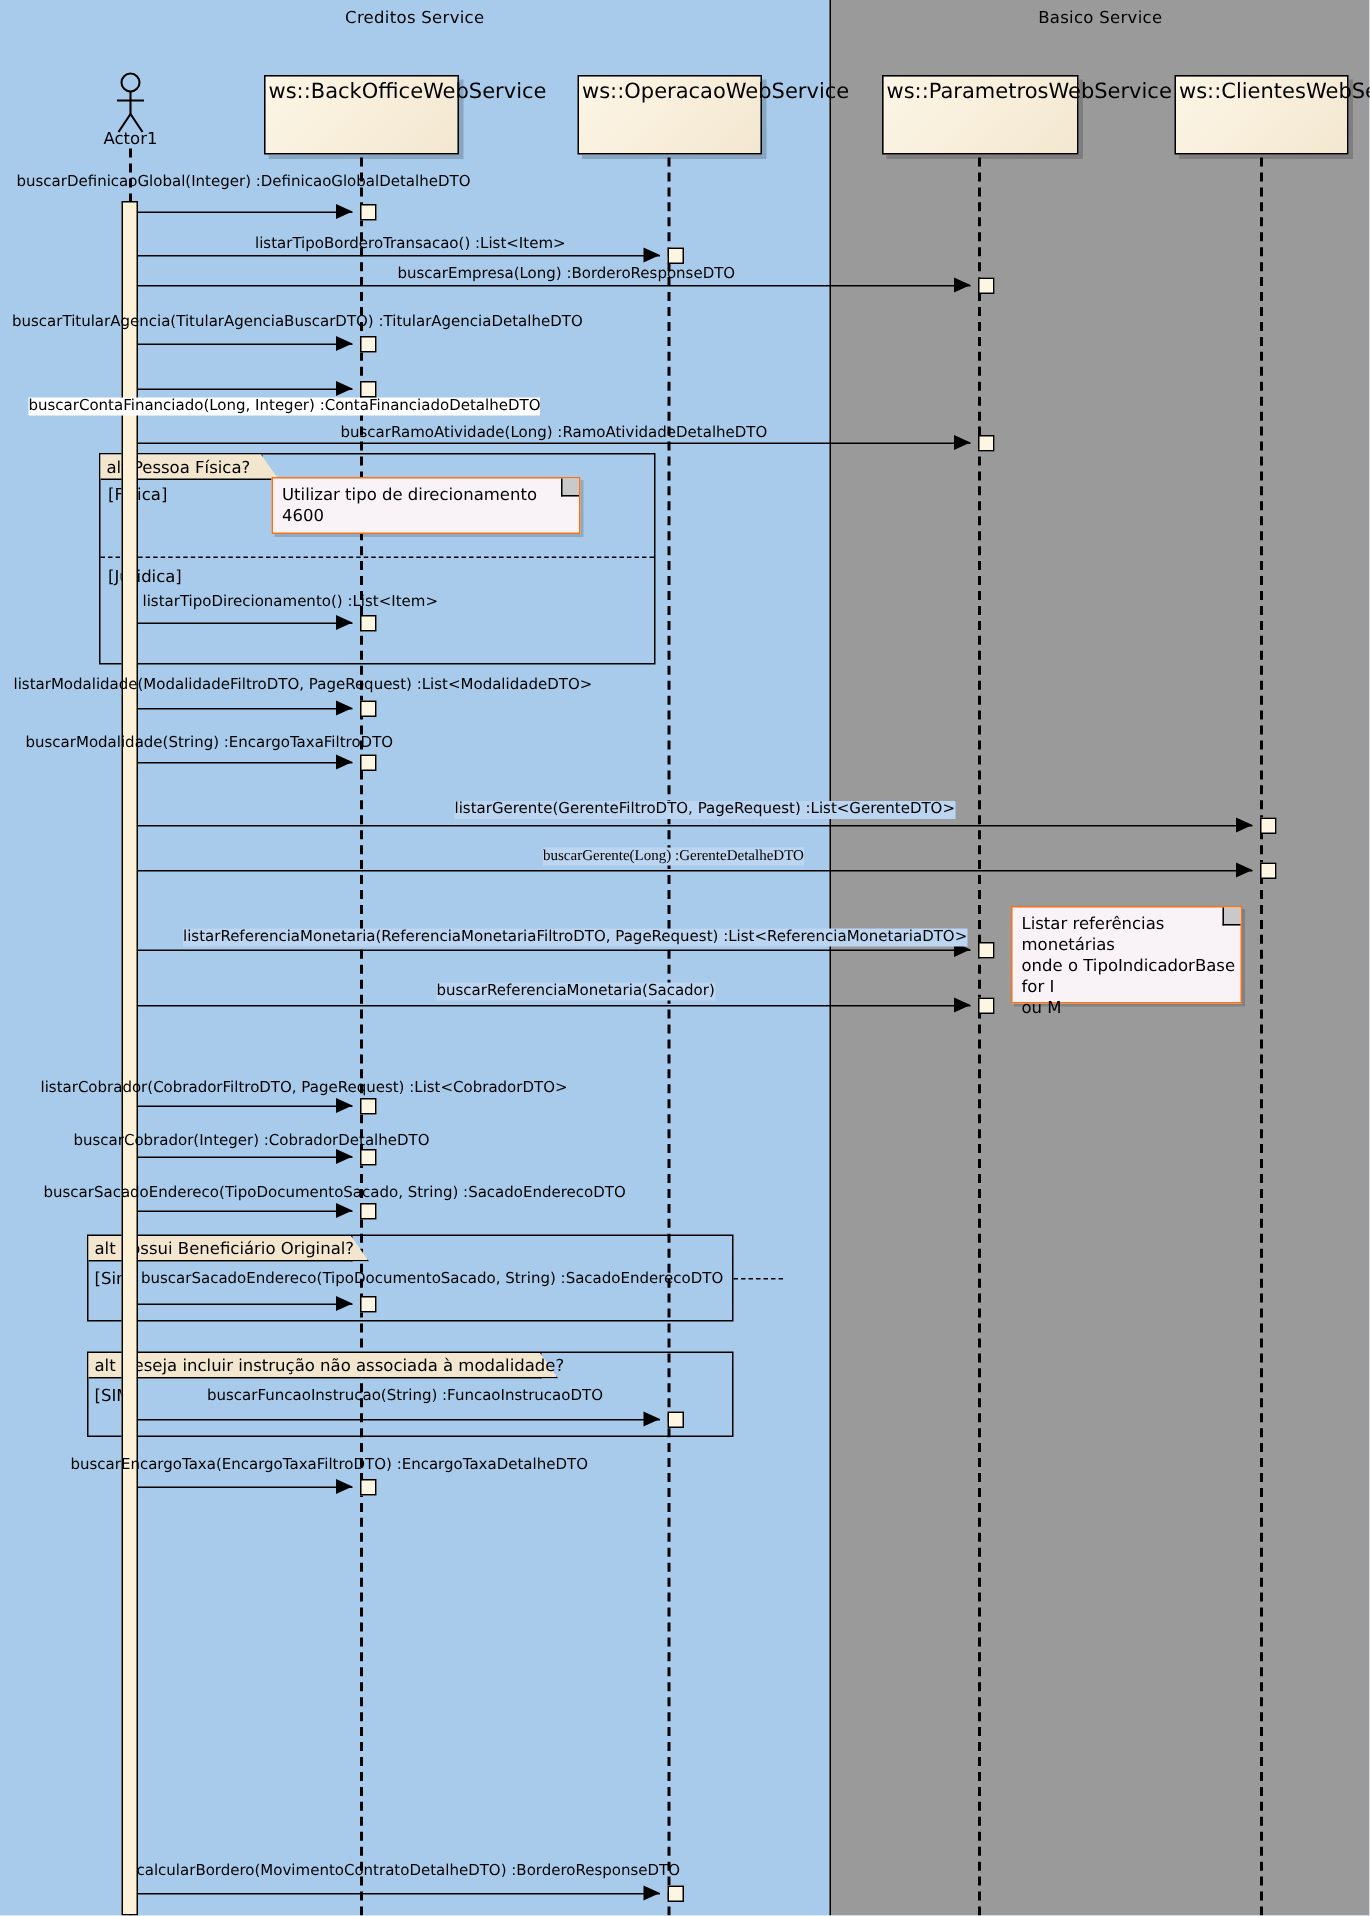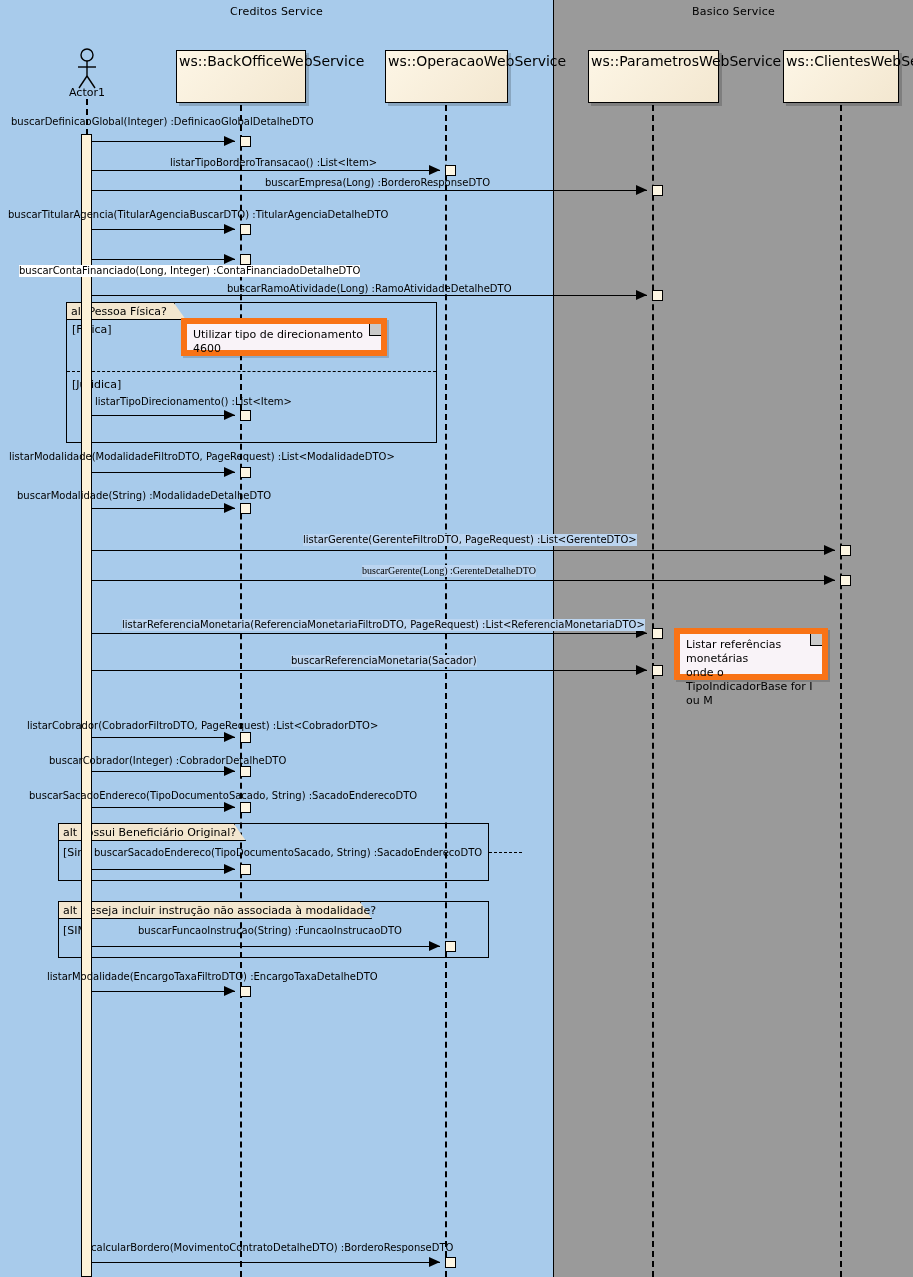--- a/index.html
+++ b/index.html
@@ -128,21 +128,21 @@
   }
   .frame-div {
     position: absolute;
     height: 0;
     border-top: 1px dashed #000000;
   }
   .note {
     position: absolute;
     box-sizing: border-box;
     background: #f9f3f8;
-    border: 6px solid #f97316;
+    border: 1px solid #f97316;
     box-shadow: 2px 2px 0 rgba(0,0,0,0.16);
   }
   .note-fold {
     position: absolute;
     right: 0; top: 0;
     width: 12px; height: 12px;
     background: #c9c9c9;
     border-left: 1px solid #000;
     border-bottom: 1px solid #000;
     box-sizing: border-box;
@@ -235,21 +235,21 @@
     <div class="arrowhead" style="left: 636px; top: 290px;"></div>
     <div class="msg-label" style="left: 227px; top: 283px;">buscarRamoAtividade(Long) :RamoAtividadeDetalheDTO</div>
     <div class="msg-line" style="left: 92px; top: 415px; width: 143px;"></div>
     <div class="arrowhead" style="left: 224px; top: 410px;"></div>
     <div class="msg-label" style="left: 95px; top: 396px;">listarTipoDirecionamento() :List&lt;Item&gt;</div>
     <div class="msg-line" style="left: 92px; top: 472px; width: 143px;"></div>
     <div class="arrowhead" style="left: 224px; top: 467px;"></div>
     <div class="msg-label" style="left: 9px; top: 451px;">listarModalidade(ModalidadeFiltroDTO, PageRequest) :List&lt;ModalidadeDTO&gt;</div>
     <div class="msg-line" style="left: 92px; top: 508px; width: 143px;"></div>
     <div class="arrowhead" style="left: 224px; top: 503px;"></div>
-    <div class="msg-label" style="left: 17px; top: 490px;">buscarModalidade(String) :ModalidadeDetalheDTO</div>
+    <div class="msg-label" style="left: 17px; top: 490px;">buscarModalidade(String) :EncargoTaxaFiltroDTO</div>
     <div class="msg-line" style="left: 92px; top: 550px; width: 743px;"></div>
     <div class="arrowhead" style="left: 824px; top: 545px;"></div>
     <div class="msg-label hl2" style="left: 303px; top: 534px;">listarGerente(GerenteFiltroDTO, PageRequest) :List&lt;GerenteDTO&gt;</div>
     <div class="msg-line" style="left: 92px; top: 580px; width: 743px;"></div>
     <div class="arrowhead" style="left: 824px; top: 575px;"></div>
     <div class="msg-label hl2" style="left: 362px; top: 565px; font-family: Liberation Serif, serif;">buscarGerente(Long) :GerenteDetalheDTO</div>
     <div class="msg-line" style="left: 92px; top: 633px; width: 555px;"></div>
     <div class="arrowhead" style="left: 636px; top: 628px;"></div>
     <div class="msg-label hl2" style="left: 122px; top: 619px;">listarReferenciaMonetaria(ReferenciaMonetariaFiltroDTO, PageRequest) :List&lt;ReferenciaMonetariaDTO&gt;</div>
     <div class="msg-line" style="left: 92px; top: 670px; width: 555px;"></div>
@@ -265,21 +265,21 @@
     <div class="arrowhead" style="left: 224px; top: 802px;"></div>
     <div class="msg-label" style="left: 29px; top: 790px;">buscarSacadoEndereco(TipoDocumentoSacado, String) :SacadoEnderecoDTO</div>
     <div class="msg-line" style="left: 92px; top: 869px; width: 143px;"></div>
     <div class="arrowhead" style="left: 224px; top: 864px;"></div>
     <div class="msg-label" style="left: 94px; top: 847px;">buscarSacadoEndereco(TipoDocumentoSacado, String) :SacadoEnderecoDTO</div>
     <div class="msg-line" style="left: 92px; top: 946px; width: 348px;"></div>
     <div class="arrowhead" style="left: 429px; top: 941px;"></div>
     <div class="msg-label" style="left: 138px; top: 925px;">buscarFuncaoInstrucao(String) :FuncaoInstrucaoDTO</div>
     <div class="msg-line" style="left: 92px; top: 991px; width: 143px;"></div>
     <div class="arrowhead" style="left: 224px; top: 986px;"></div>
-    <div class="msg-label" style="left: 47px; top: 971px;">listarModalidade(EncargoTaxaFiltroDTO) :EncargoTaxaDetalheDTO</div>
+    <div class="msg-label" style="left: 47px; top: 971px;">buscarEncargoTaxa(EncargoTaxaFiltroDTO) :EncargoTaxaDetalheDTO</div>
     <div class="msg-line" style="left: 92px; top: 1262px; width: 348px;"></div>
     <div class="arrowhead" style="left: 429px; top: 1257px;"></div>
     <div class="msg-label" style="left: 91px; top: 1242px;">calcularBordero(MovimentoContratoDetalheDTO) :BorderoResponseDTO</div>
     <div class="exec-box" style="left: 240px; top: 136px;"></div>
     <div class="exec-box" style="left: 445px; top: 165px;"></div>
     <div class="exec-box" style="left: 652px; top: 185px;"></div>
     <div class="exec-box" style="left: 240px; top: 224px;"></div>
     <div class="exec-box" style="left: 240px; top: 254px;"></div>
     <div class="exec-box" style="left: 652px; top: 290px;"></div>
     <div class="exec-box" style="left: 240px; top: 410px;"></div>
@@ -293,20 +293,20 @@
     <div class="exec-box" style="left: 240px; top: 766px;"></div>
     <div class="exec-box" style="left: 240px; top: 802px;"></div>
     <div class="exec-box" style="left: 240px; top: 864px;"></div>
     <div class="exec-box" style="left: 445px; top: 941px;"></div>
     <div class="exec-box" style="left: 240px; top: 986px;"></div>
     <div class="exec-box" style="left: 445px; top: 1257px;"></div>
     <div class="note" style="left: 181px; top: 318px; width: 206px; height: 38px;">
       <div class="note-fold"></div>
       <div class="note-text">Utilizar tipo de direcionamento 4600</div>
     </div>
-    <div class="note" style="left: 674px; top: 628px; width: 154px; height: 52px;">
+    <div class="note" style="left: 674px; top: 604px; width: 154px; height: 65px;">
       <div class="note-fold"></div>
       <div class="note-text">Listar referências monetárias
 onde o TipoIndicadorBase for I
 ou M</div>
     </div>
     <div class="note-link" style="left: 489px; top: 852px; width: 33px;"></div>
   </div>
 
 </body></html>

